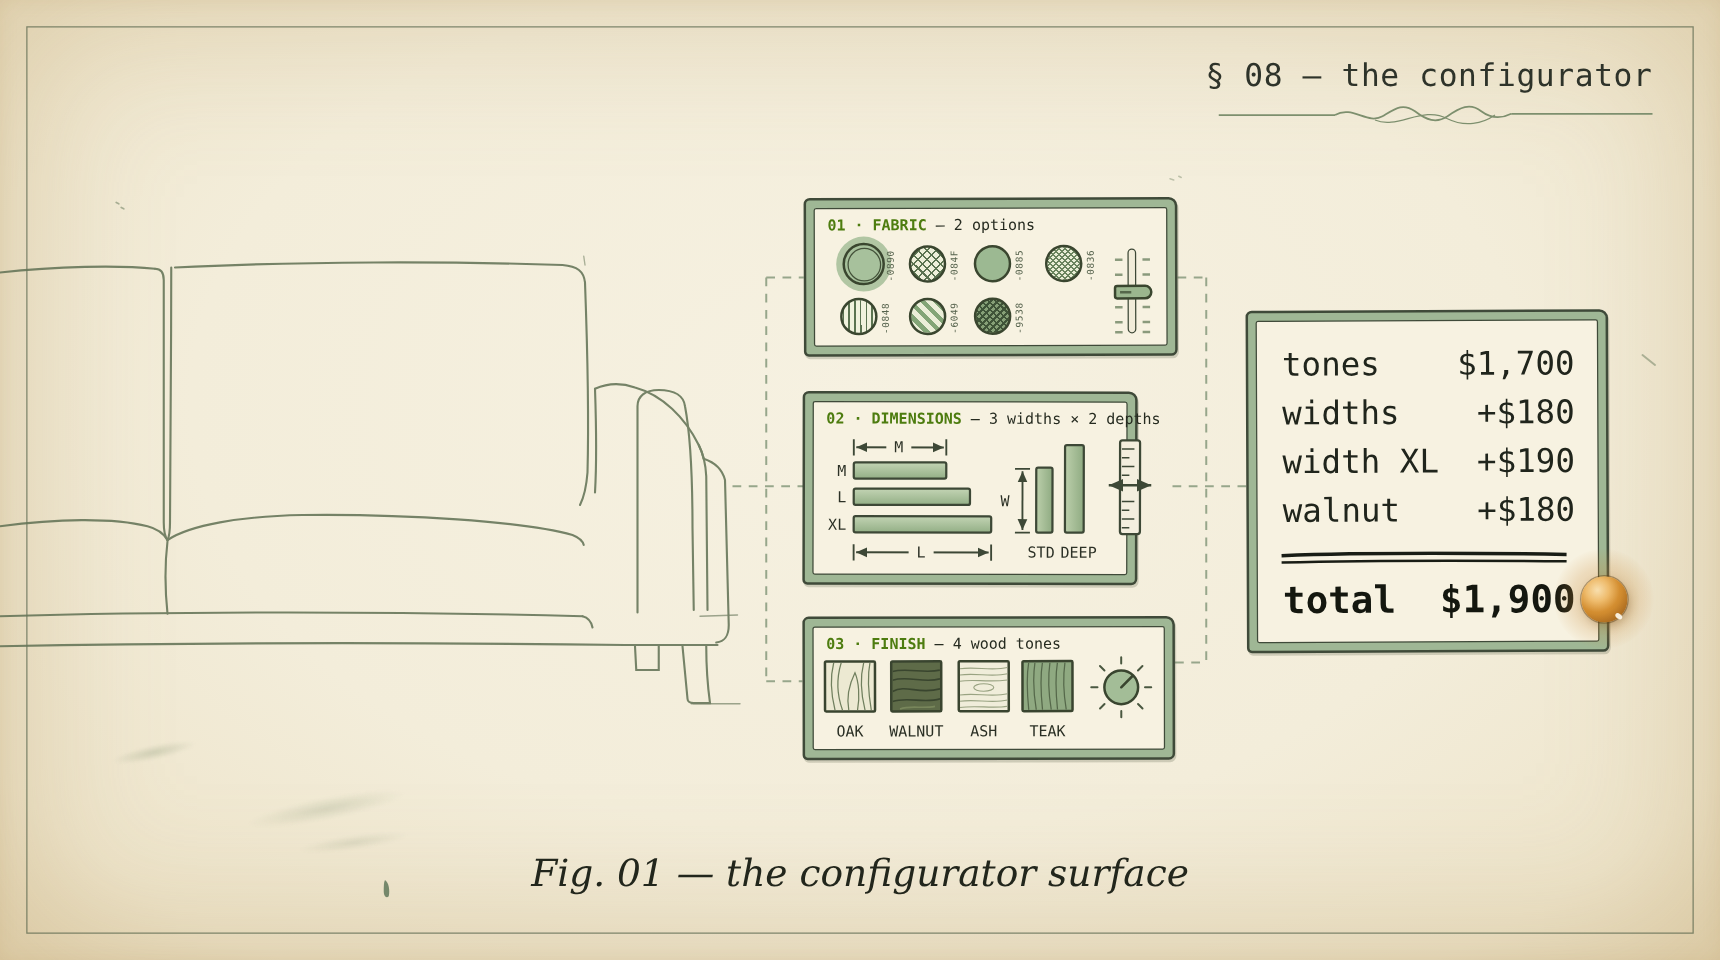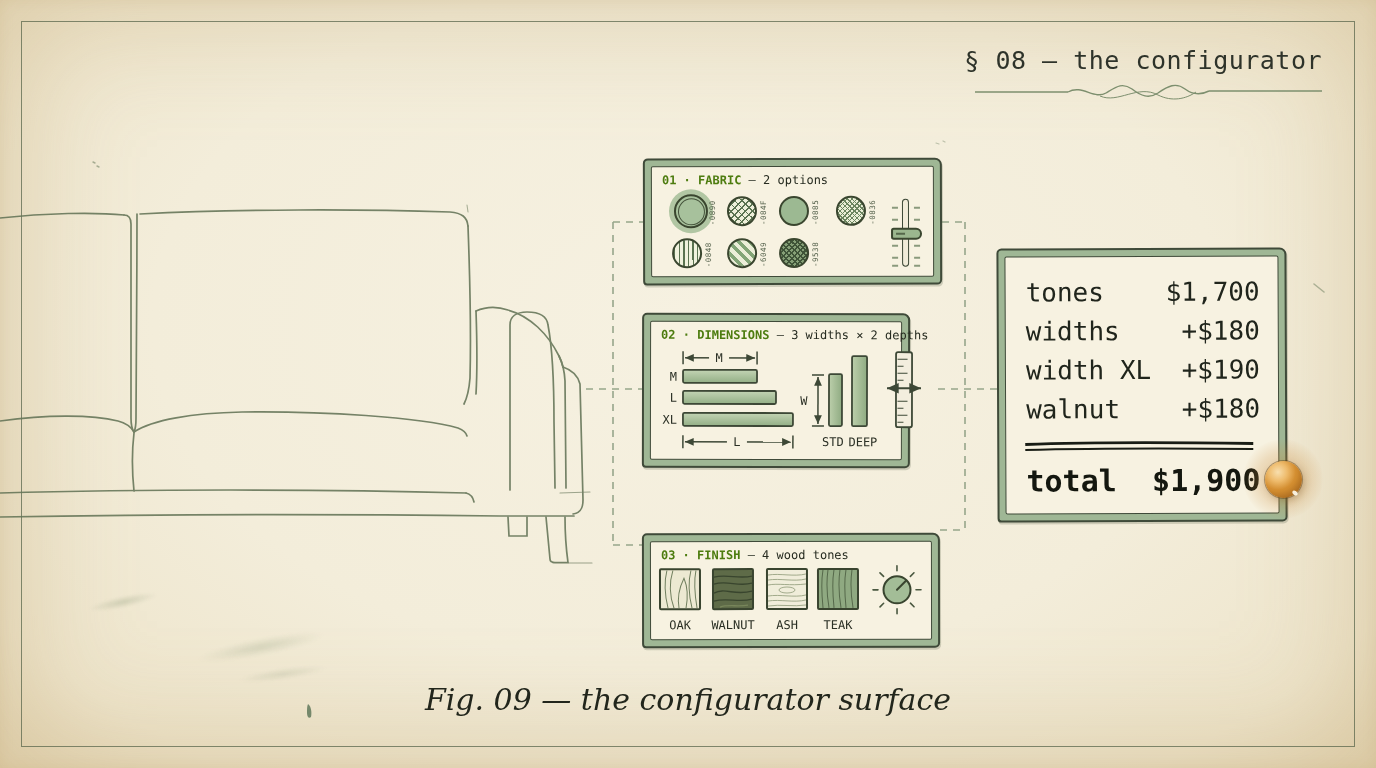--- a/index.html
+++ b/index.html
@@ -29,21 +29,21 @@
     border-radius:5px 7px 5px 4px;padding:6px;box-sizing:border-box;
     box-shadow:1px 2px 0 rgba(90,100,75,.25);}
   .panel-inner{position:relative;width:100%;height:100%;background:#f7f2e1;
     border:1.6px solid #3f4a39;border-radius:2px;box-sizing:border-box;}
   .panel-title{position:absolute;left:10px;top:6px;font-size:12px;color:#262b20;white-space:nowrap;}
   .panel-title b{font-weight:700;color:#4d7c0f;}
   .panel-title span{font-weight:400;}
 
   #fabric{left:643px;top:158px;width:299px;height:127px;transform:rotate(-.15deg);}
   #dims{left:642px;top:313px;width:268px;height:155px;transform:rotate(.1deg);}
-  #finish{left:642px;top:493px;width:298px;height:115px;transform:rotate(-.1deg);margin-top:40px;}
+  #finish{left:642px;top:493px;width:298px;height:115px;transform:rotate(-.1deg);}
   #price{left:997px;top:248px;width:290px;height:274px;transform:rotate(-.25deg);}
 
   
   .swatch{position:absolute;width:30px;height:30px;border-radius:50%;
     border:2px solid #3a462f;box-sizing:border-box;}
   .swatch.sel{width:34px;height:34px;box-shadow:0 0 0 5px rgba(164,190,152,.85);}
   .swatch.sel::after{content:"";position:absolute;inset:1.5px;border:1.5px solid #44523a;border-radius:50%;}
   .p-solid1{background:#a7c19c}
   .p-solid2{background:#9cb992}
   .p-dcross{background:repeating-linear-gradient(45deg,#5a7350 0 1.3px,transparent 1.3px 5px),
@@ -364,13 +364,13 @@
     <div class="ptotal">
       <span>total</span>
       <span>$1,900</span>
     </div>
   </div>
 </div>
 
 <div class="pin-halo"></div>
 <div class="pin"></div>
 
-<div class="caption">Fig. 09 — the configurator surface</div>
+<div class="caption">Fig. 01 — the configurator surface</div>
 
 </body></html>

